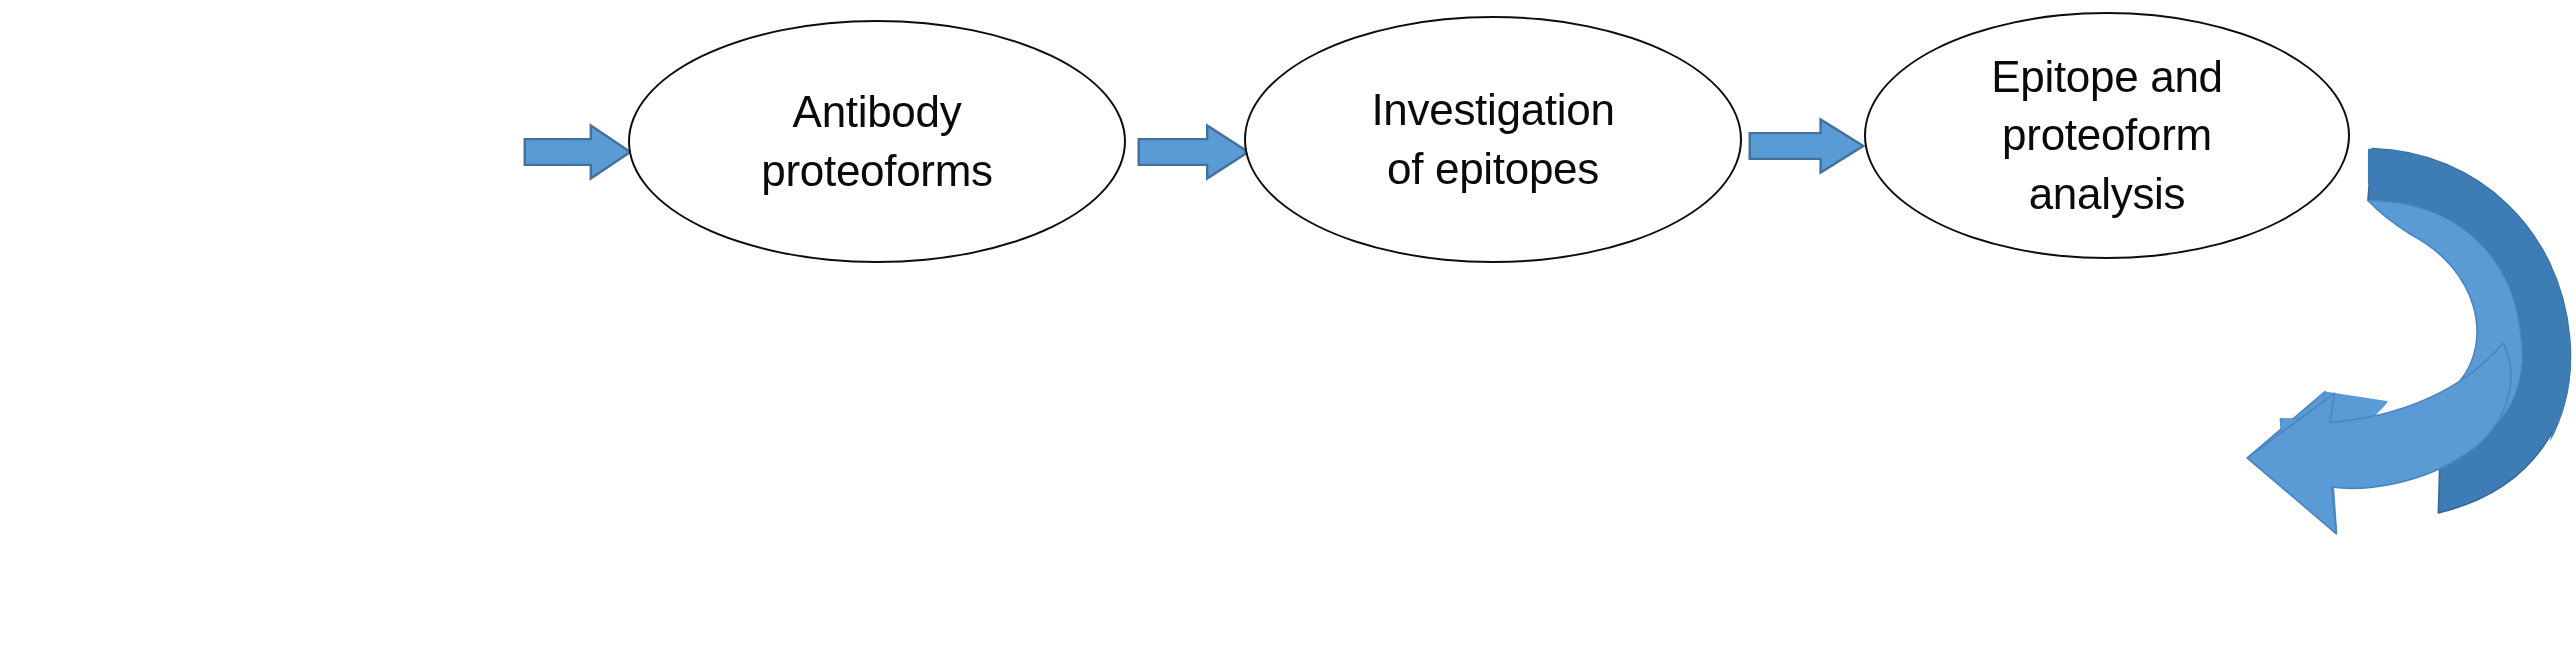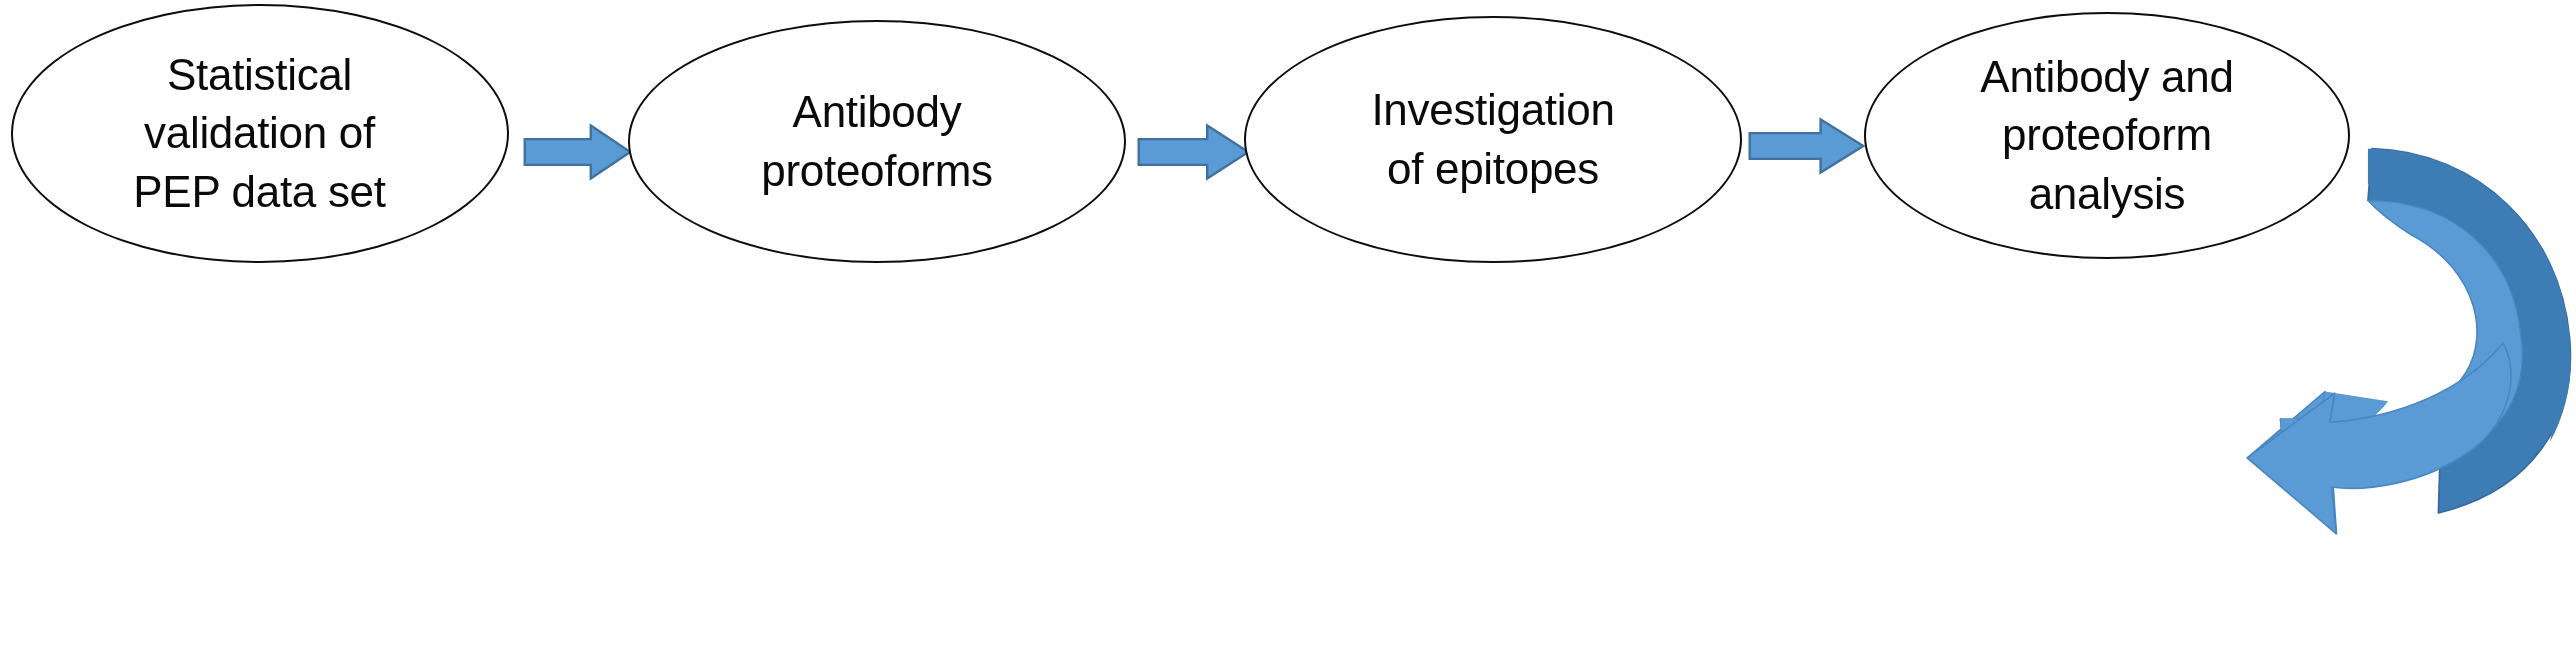--- a/index.html
+++ b/index.html
@@ -43,25 +43,20 @@
   .curved-arrow-svg {
     position: absolute;
     overflow: visible;
   }
 </style>
 </head>
 <body>
 
 <div id="canvas">
 
-  <div class="node" style="left:10.5px; top:4px; width:498px; height:259px;">
-    <span class="node-label">Statistical
-validation of
-PEP data set</span>
-  </div>
 
   <svg class="arrow-svg" style="left:523px; top:123px;" width="109" height="58" viewBox="0 0 135 72">
     <path d="M 2 20 L 84 20 L 84 3 L 133 36 L 84 69 L 84 52 L 2 52 Z" fill="#5B9BD5" stroke="#41719C" stroke-width="3" stroke-linejoin="miter"></path>
   </svg>
 
   <div class="node" style="left:628px; top:20px; width:498px; height:243px;">
     <span class="node-label">Antibody
 proteoforms</span>
   </div>
 
@@ -72,21 +67,21 @@
   <div class="node" style="left:1244px; top:16px; width:498px; height:247px;">
     <span class="node-label">Investigation
 of epitopes</span>
   </div>
 
   <svg class="arrow-svg" style="left:1748px; top:117px;" width="117" height="58" viewBox="0 0 145 72">
     <path d="M 2 20 L 90 20 L 90 3 L 143 36 L 90 69 L 90 52 L 2 52 Z" fill="#5B9BD5" stroke="#41719C" stroke-width="3" stroke-linejoin="miter"></path>
   </svg>
 
   <div class="node" style="left:1864px; top:12px; width:486px; height:247px;">
-    <span class="node-label">Antibody and
+    <span class="node-label">Epitope and
 proteoform
 analysis</span>
   </div>
 
   <svg class="curved-arrow-svg" style="left:2236px; top:134px;" width="344" height="413" viewBox="0 0 425 510">
 
     <path d="M 168 18
              C 300 22, 400 120, 412 250
              C 422 352, 368 440, 250 468
              L 252 400

